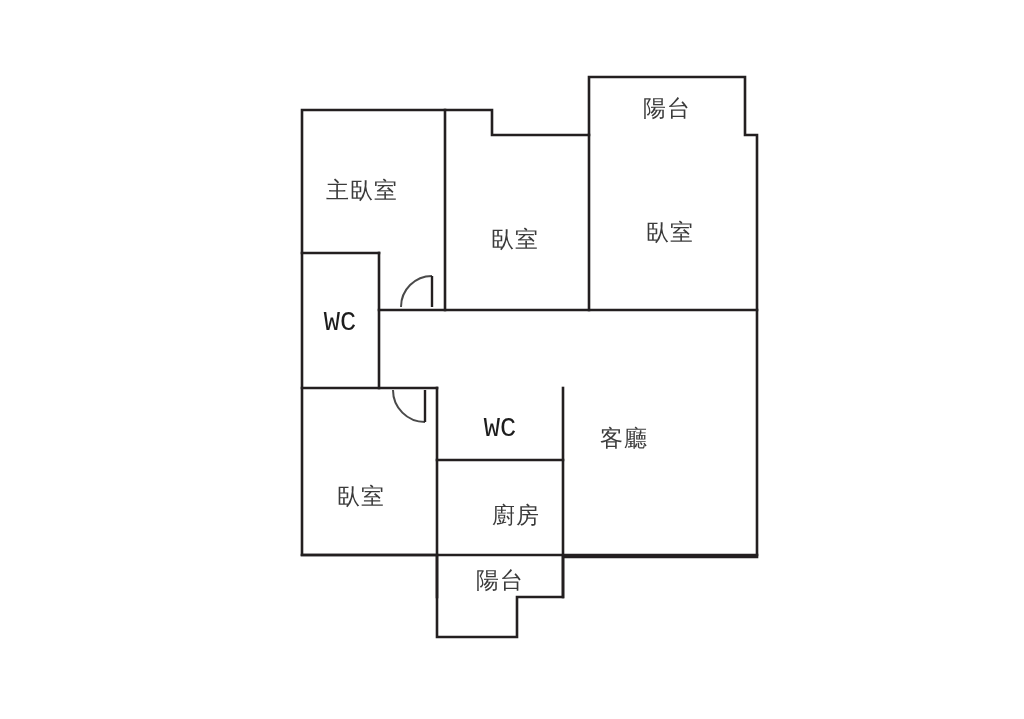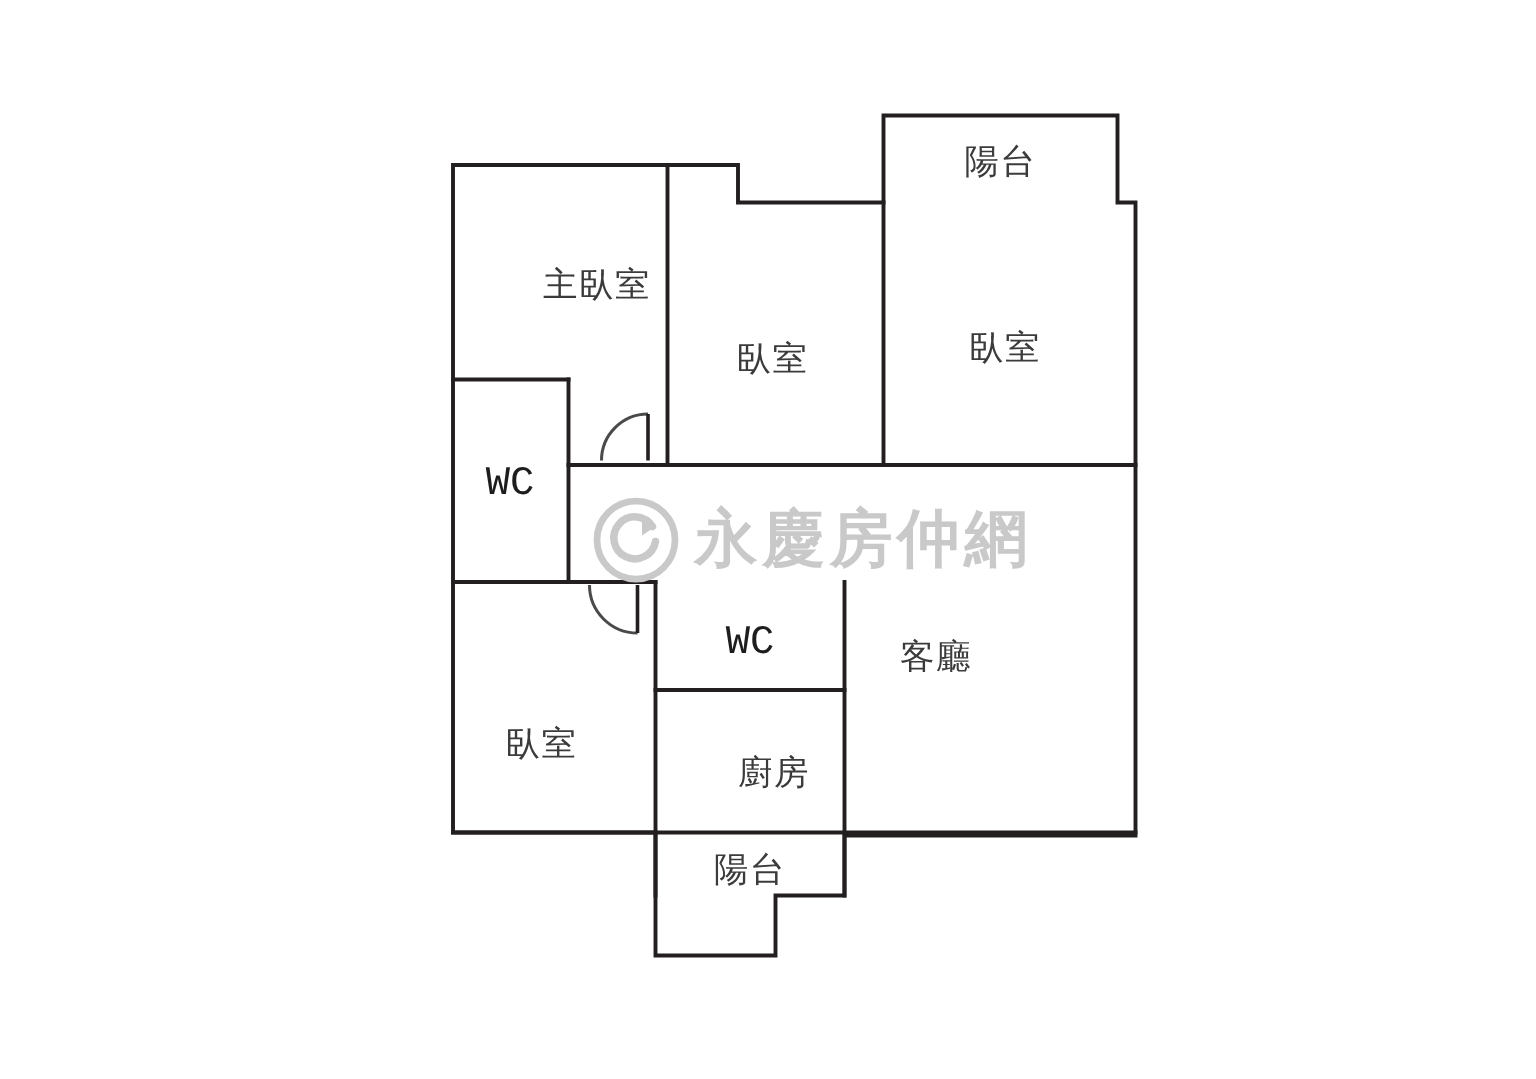--- a/index.html
+++ b/index.html
@@ -117,35 +117,27 @@
       </g>
     <g id="g-doors">
         <path class="door-arc" d="M 401 307 A 31 31 0 0 1 432 276"></path>
         <path class="door-leaf" d="M 432 276 L 432 307"></path>
         <path class="door-arc" d="M 393 390 A 32 32 0 0 0 425 422"></path>
         <path class="door-leaf" d="M 425 390 L 425 422"></path>
       </g>
   </svg>
 
   <div id="labels">
-      <div class="room-label" style="left: 398px; top: 190px;">主臥室</div>
+      <div class="room-label" style="left: 362px; top: 190px;">主臥室</div>
       <div class="room-label" style="left: 515px; top: 239px;">臥室</div>
       <div class="room-label" style="left: 670px; top: 232px;">臥室</div>
       <div class="room-label" style="left: 667px; top: 108px;">陽台</div>
       <div class="room-label latin" style="left: 340px; top: 323px;">WC</div>
       <div class="room-label latin" style="left: 500px; top: 429px;">WC</div>
       <div class="room-label" style="left: 624px; top: 438px; font-family: Liberation Serif, serif;">客廳</div>
       <div class="room-label" style="left: 361px; top: 496px;">臥室</div>
       <div class="room-label" style="left: 500px; top: 515px; margin-left: 16px;">廚房</div>
       <div class="room-label" style="left: 500px; top: 580px;">陽台</div>
     </div>
 
-  <div id="watermark">
-    <svg width="58" height="58" viewBox="0 0 58 58">
-      <circle cx="29" cy="29" r="26" fill="none" stroke="#c9c9c9" stroke-width="4.5"></circle>
-      <path d="M 40 20 A 14 14 0 1 0 42 30" fill="none" stroke="#c9c9c9" stroke-width="5" stroke-linecap="round"></path>
-      <path d="M 33 14 L 42 20 L 33 26 Z" fill="#c9c9c9"></path>
-    </svg>
-    <span class="wm-text">永慶房仲網</span>
-  </div>
 
 
 </div>
 
 </body></html>

